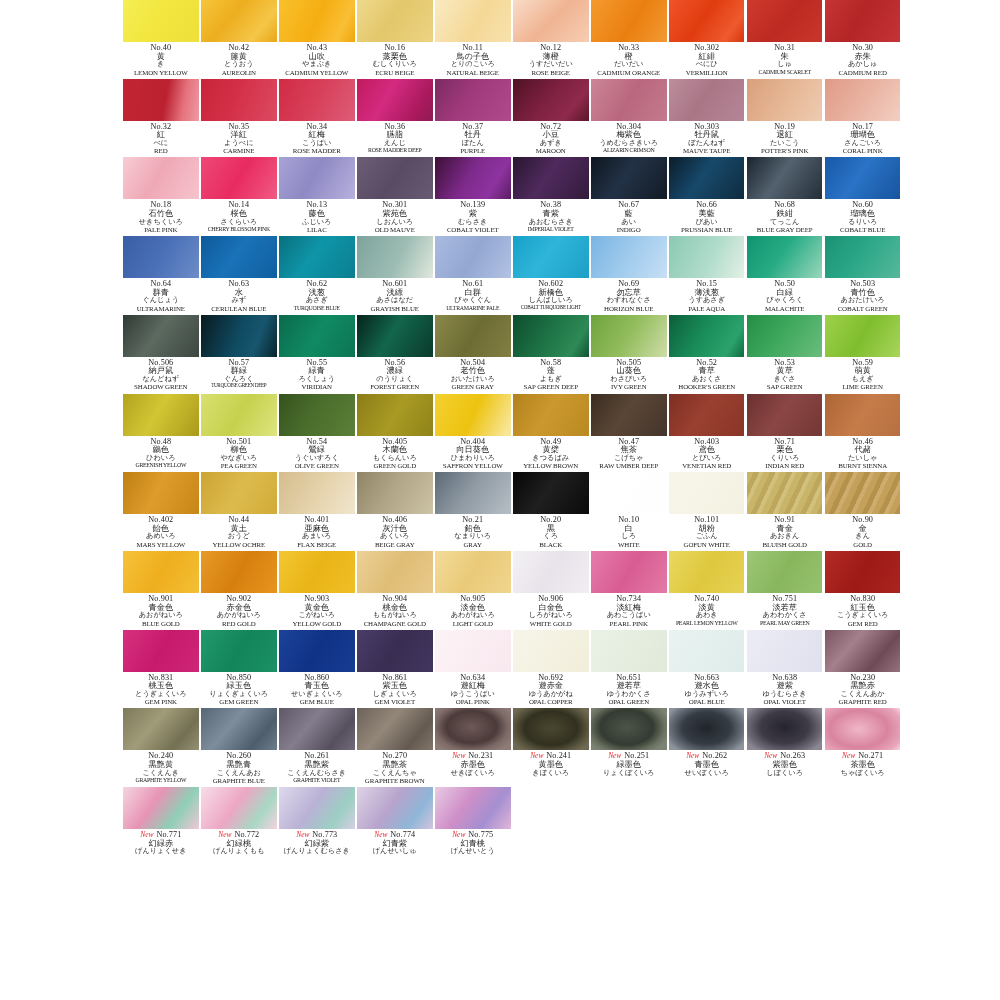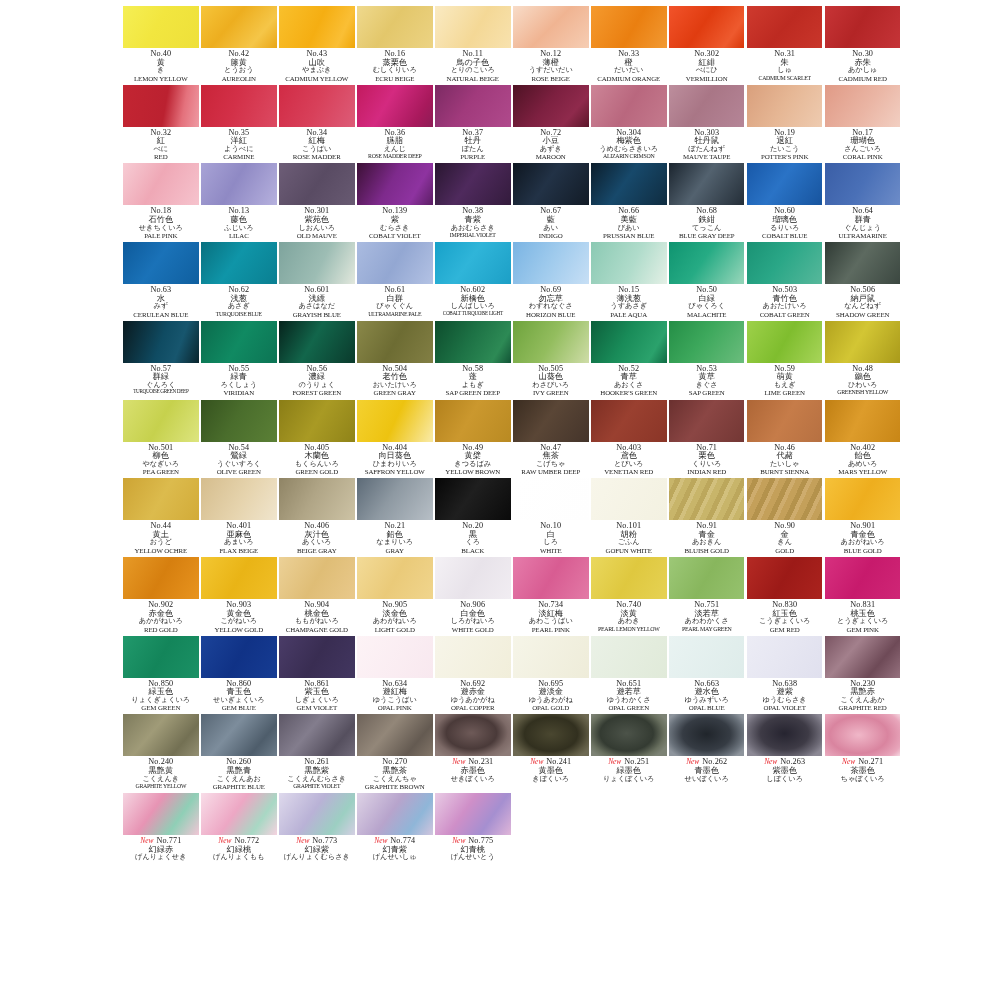--- a/index.html
+++ b/index.html
@@ -14,21 +14,20 @@
     width:1000px;height:1000px;
     padding:0;
     box-sizing:border-box;
   }
   .grid{
     display:grid;
     grid-template-columns:repeat(10, 75.6px);
     column-gap:2.4px;
     row-gap:0px;
     margin-left:123px;
-    padding-top:6px;
   }
   .cell{
     width:75.6px;
     display:flex;
     flex-direction:column;
     align-items:center;
     box-sizing:border-box;
   }
   .swatch{
     width:75.6px;
@@ -333,20 +332,33 @@
           <div class="norow">
             <span class="no">No.18</span>
           </div>
           <div class="kanji">石竹色</div>
           <div class="kana">せきちくいろ</div>
           <div class="en">PALE PINK</div>
         </div>
       </div>
       <div class="cell">
         <div class="swatch">
+          <div class="wash" style="background: linear-gradient(120deg, rgb(238, 72, 120) 0%, rgb(232, 43, 96) 50%, rgb(241, 90, 133) 100%);"></div>
+        </div>
+        <div class="meta">
+          <div class="norow">
+            <span class="no">No.14</span>
+          </div>
+          <div class="kanji">桜色</div>
+          <div class="kana">さくらいろ</div>
+          <div class="en sm">CHERRY BLOSSOM PINK</div>
+        </div>
+      </div>
+      <div class="cell">
+        <div class="swatch">
           <div class="wash" style="background: linear-gradient(120deg, rgb(168, 163, 214) 0%, rgb(143, 137, 196) 45%, rgb(182, 177, 222) 100%);"></div>
         </div>
         <div class="meta">
           <div class="norow">
             <span class="no">No.13</span>
           </div>
           <div class="kanji">藤色</div>
           <div class="kana">ふじいろ</div>
           <div class="en">LILAC</div>
         </div>
@@ -1161,33 +1173,20 @@
         <div class="swatch bordered">
           <div class="wash" style="background: linear-gradient(120deg, rgb(247, 245, 233) 0%, rgb(241, 238, 218) 100%);"></div>
         </div>
         <div class="meta">
           <div class="norow">
             <span class="no">No.692</span>
           </div>
           <div class="kanji">遊赤金</div>
           <div class="kana">ゆうあかがね</div>
           <div class="en">OPAL COPPER</div>
-        </div>
-      </div>
-      <div class="cell">
-        <div class="swatch bordered">
-          <div class="wash" style="background: linear-gradient(120deg, rgb(246, 245, 232) 0%, rgb(238, 236, 217) 100%);"></div>
-        </div>
-        <div class="meta">
-          <div class="norow">
-            <span class="no">No.695</span>
-          </div>
-          <div class="kanji">遊淡金</div>
-          <div class="kana">ゆうあわがね</div>
-          <div class="en">OPAL GOLD</div>
         </div>
       </div>
       <div class="cell">
         <div class="swatch bordered">
           <div class="wash" style="background: linear-gradient(120deg, rgb(234, 241, 230) 0%, rgb(224, 234, 217) 100%);"></div>
         </div>
         <div class="meta">
           <div class="norow">
             <span class="no">No.651</span>
           </div>

